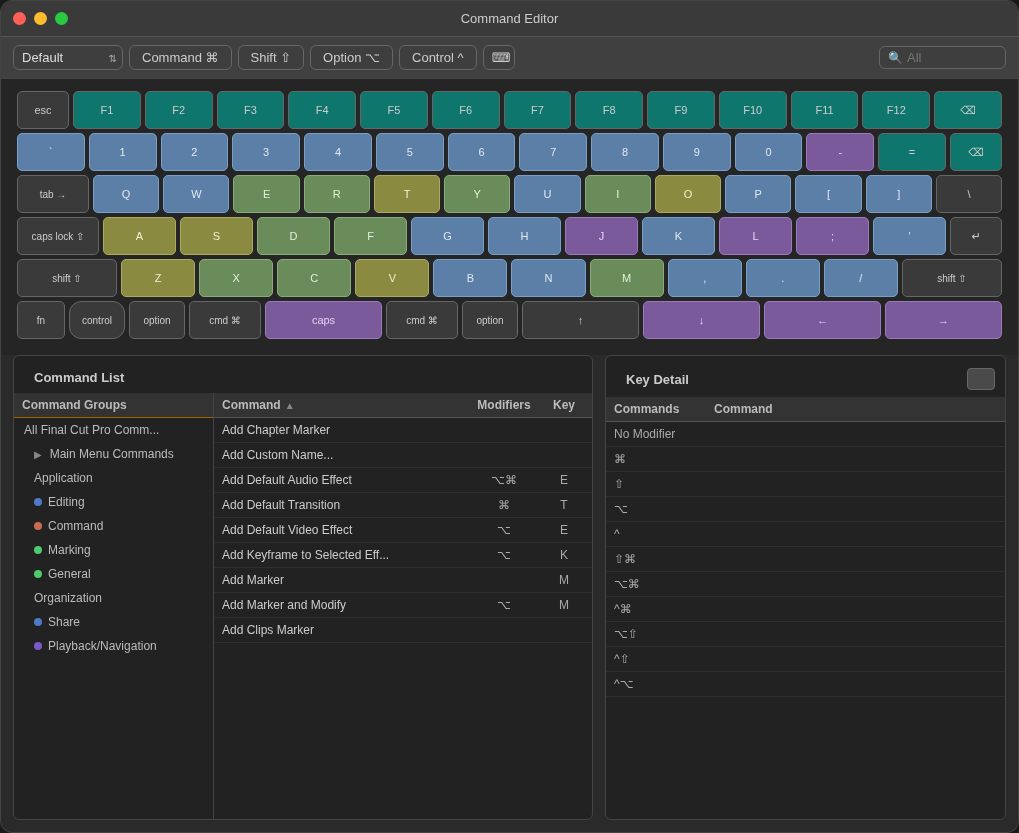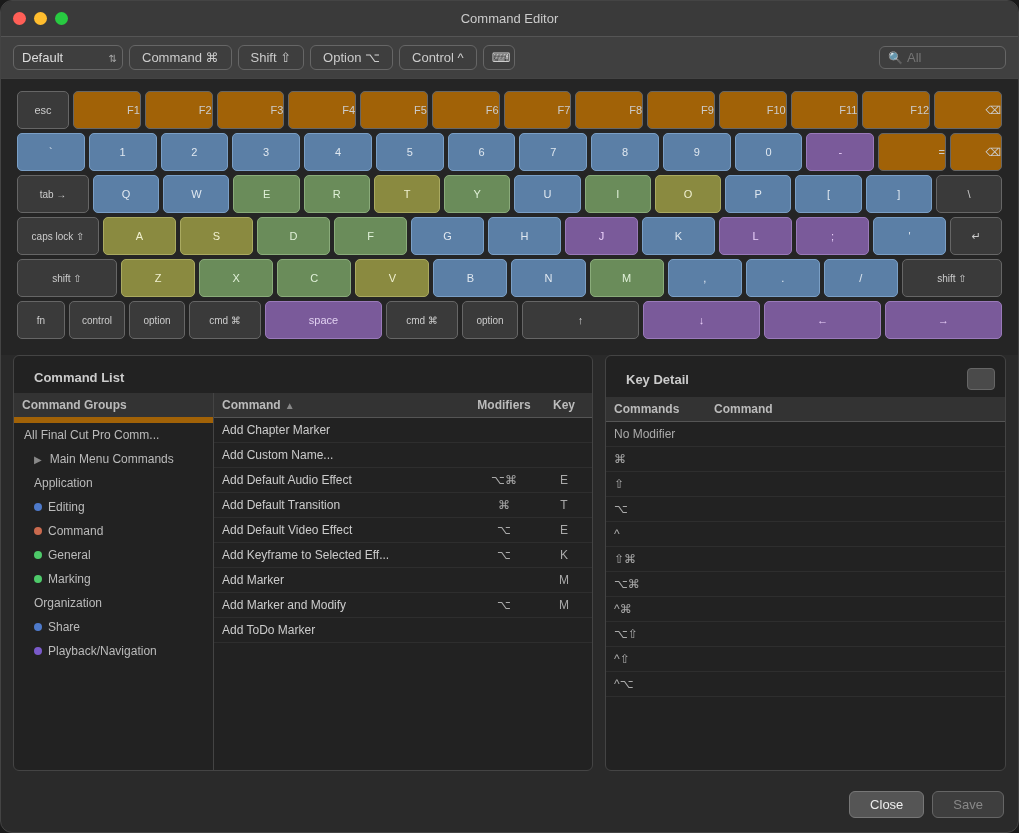--- a/index.html
+++ b/index.html
@@ -154,28 +154,28 @@
       min-width: 38px;
       flex: 1;
       cursor: pointer;
       position: relative;
       user-select: none;
     }
     .key.blue { background: #5b7fa6; border-color: #7a9fc6; color: #e0e8f0; }
     .key.green { background: #6a8c5a; border-color: #8aac7a; color: #e0f0d8; }
     .key.yellow { background: #8a8a40; border-color: #aaaa60; color: #f0f0d0; }
     .key.purple { background: #7a5a9a; border-color: #9a7aba; color: #ead0fa; }
-    .key.gray { background: #a16207; justify-content: flex-end; }
+    .key.gray { background: #0f766e; }
     .key.dark { background: #3a3a3a; }
     .key.wide-tab { min-width: 72px; flex: 0 0 72px; }
     .key.wide-caps { min-width: 82px; flex: 0 0 82px; }
     .key.wide-shift-l { min-width: 100px; flex: 0 0 100px; }
     .key.wide-shift-r { min-width: 100px; flex: 0 0 100px; }
     .key.wide-fn { min-width: 48px; flex: 0 0 48px; }
-    .key.wide-ctrl { min-width: 56px; flex: 0 0 56px; }
+    .key.wide-ctrl { min-width: 56px; flex: 0 0 56px; border-radius: 12px; }
     .key.wide-opt { min-width: 56px; flex: 0 0 56px; }
     .key.wide-cmd { min-width: 72px; flex: 0 0 72px; }
     .key.wide-space { flex: 1; background: #7a5a9a; border-color: #9a7aba; }
     .key.wide-cmd2 { min-width: 72px; flex: 0 0 72px; }
     .key.wide-opt2 { min-width: 56px; flex: 0 0 56px; }
     .key.wide-enter { min-width: 52px; flex: 0 0 52px; }
     .key.wide-del { min-width: 52px; flex: 0 0 52px; }
     .key.esc-key { min-width: 52px; flex: 0 0 52px; }
     
     .bottom-panels {
@@ -219,21 +219,21 @@
     }
     .col-commands {
       flex: 1;
       display: flex;
       flex-direction: column;
       overflow: hidden;
     }
     .th-groups {
       display: flex;
       background: #333;
-      border-bottom: 6px solid #a16207;
+      border-bottom: 1px solid #a16207;
       font-size: 12px;
       font-weight: 600;
       color: #bbb;
       padding: 5px 8px;
     }
     .th-groups span { flex: 1; }
     .col-cmd-header {
       display: flex;
       background: #333;
       border-bottom: 1px solid #555;
@@ -604,21 +604,21 @@
       <div class="key dark wide-ctrl">
           <span style="font-size:10px">control</span>
         </div>
       <div class="key dark wide-opt">
           <span style="font-size:10px">option</span>
         </div>
       <div class="key dark wide-cmd">
           <span style="font-size:10px">cmd ⌘</span>
         </div>
       <div class="key wide-space" style="background:#7a5a9a;border-color:#9a7aba;">
-          <span style="font-size:11px;color:#e0d0f0">space</span>
+          <span style="font-size:11px;color:#e0d0f0">caps</span>
         </div>
       <div class="key dark wide-cmd2">
           <span style="font-size:10px">cmd ⌘</span>
         </div>
       <div class="key dark wide-opt2">
           <span style="font-size:10px">option</span>
         </div>
       <div class="key dark">
           <span>↑</span>
         </div>
@@ -660,25 +660,25 @@
             <div class="group-item indent">
               <div class="group-dot" style="background:#4e7aca"></div>
               <span>Editing</span>
             </div>
             <div class="group-item indent">
               <div class="group-dot" style="background:#ca6a4e"></div>
               <span>Command</span>
             </div>
             <div class="group-item indent">
               <div class="group-dot" style="background:#4eca6a"></div>
-              <span>General</span>
+              <span>Marking</span>
             </div>
             <div class="group-item indent">
               <div class="group-dot" style="background:#4eca6a"></div>
-              <span>Marking</span>
+              <span>General</span>
             </div>
             <div class="group-item indent">
               <span>Organization</span>
             </div>
             <div class="group-item indent">
               <div class="group-dot" style="background:#4e7aca"></div>
               <span>Share</span>
             </div>
             <div class="group-item indent">
               <div class="group-dot" style="background:#7a5aca"></div>
@@ -731,21 +731,21 @@
               <div class="cmd-name-col">Add Marker</div>
               <div class="cmd-mod-col"></div>
               <div class="cmd-key-col">M</div>
             </div>
             <div class="cmd-row">
               <div class="cmd-name-col">Add Marker and Modify</div>
               <div class="cmd-mod-col">⌥</div>
               <div class="cmd-key-col">M</div>
             </div>
             <div class="cmd-row">
-              <div class="cmd-name-col">Add ToDo Marker</div>
+              <div class="cmd-name-col">Add Clips Marker</div>
               <div class="cmd-mod-col"></div>
               <div class="cmd-key-col"></div>
             </div>
           </div>
         </div>
       </div>
     </div>
 
     <div class="panel panel-right">
       <div class="right-panel-header">
@@ -798,17 +798,13 @@
           <div class="kd-cmd-col"></div>
         </div>
         <div class="kd-row">
           <div class="kd-mod-col">^⌥</div>
           <div class="kd-cmd-col"></div>
         </div>
       </div>
     </div>
   </div>
 
-  <div class="bottom-bar">
-    <button class="btn-close">Close</button>
-    <button class="btn-save">Save</button>
-  </div>
 </div>
 
 </body></html>

